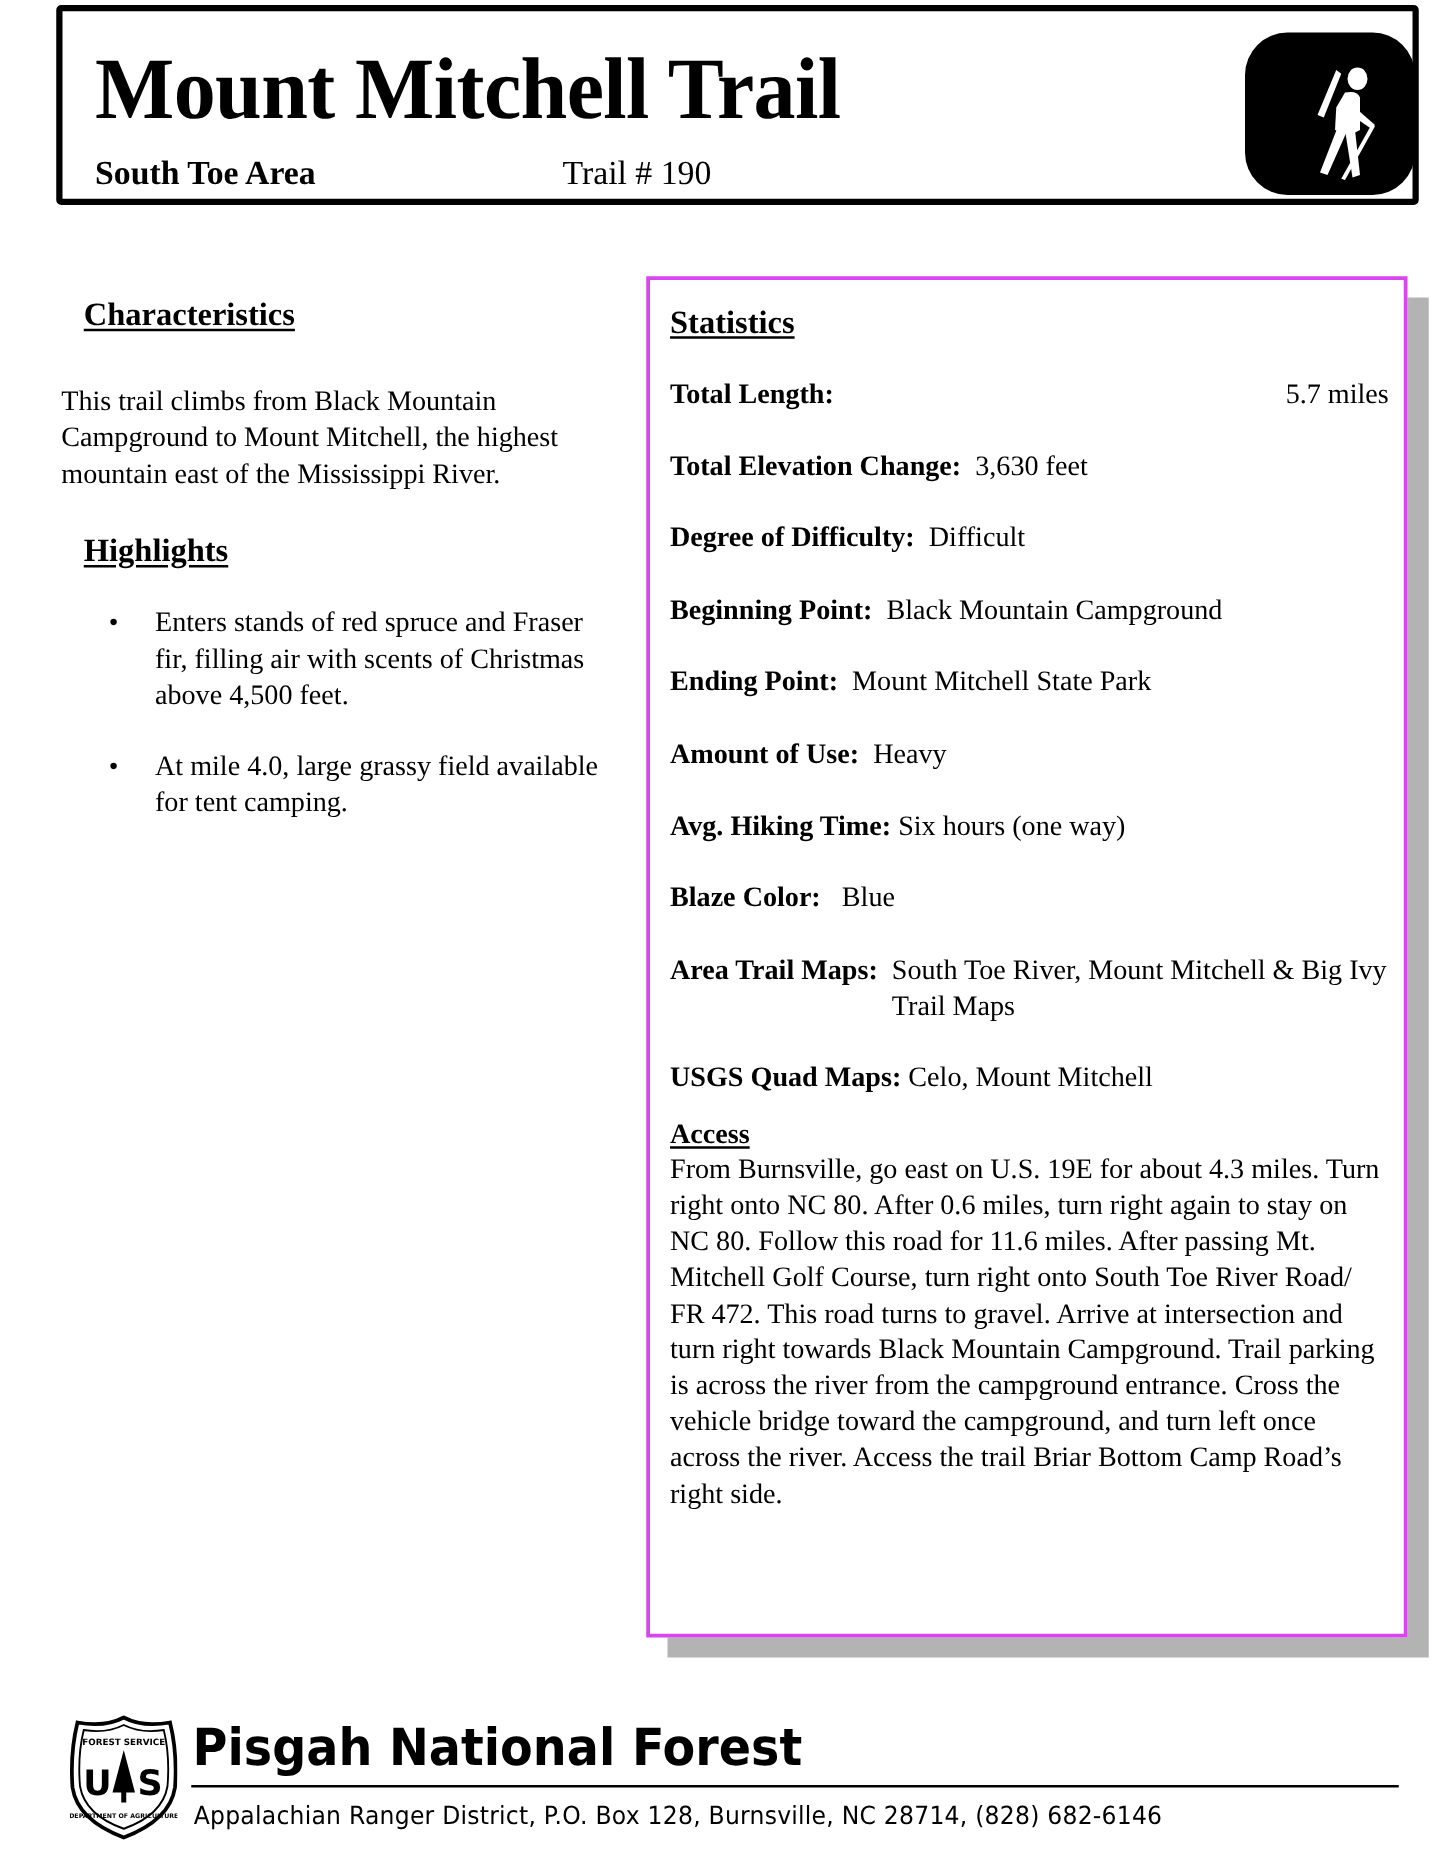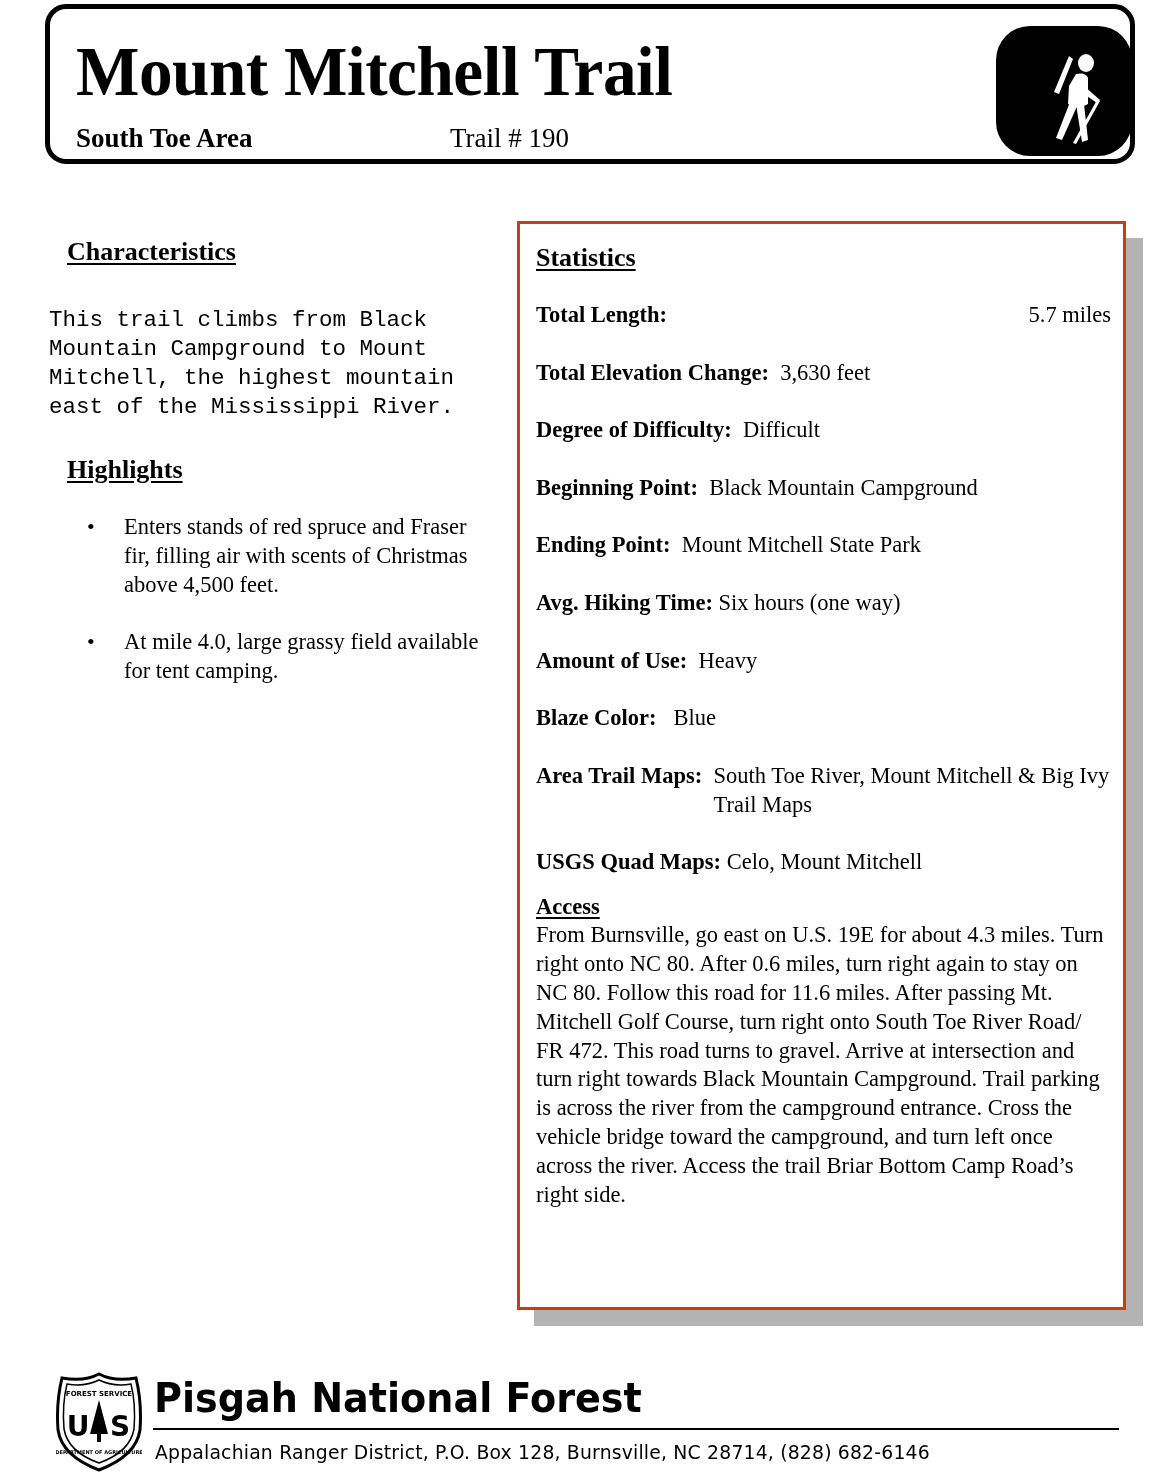--- a/index.html
+++ b/index.html
@@ -1,20 +1,20 @@
 <!DOCTYPE html>
 <html><head>
   <meta charset="utf-8">
   <style>
     html, body { margin: 0; padding: 0; background: #ffffff; }
     body { width: 1156px; height: 1479px; position: relative; overflow: hidden; color: #000; font-family: "Liberation Serif", serif; }
 
     .header-box {
       position: absolute; left: 45px; top: 4px; width: 1090px; height: 160px;
-      border: 5px solid #000; border-radius: 21px; box-sizing: border-box; background: #fff;
+      border: 5px solid #000; border-radius: 4px; box-sizing: border-box; background: #fff;
     }
     .title {
       position: absolute; left: 26px; top: 28px; margin: 0;
       font-family: "Liberation Serif", serif; font-weight: bold; font-size: 70px; line-height: 70px;
       letter-spacing: -0.5px; transform: scaleX(0.96); transform-origin: left top; white-space: nowrap;
     }
     .subtitle-area {
       position: absolute; left: 26px; top: 114px; font-weight: bold; font-size: 27px; line-height: 30px; white-space: nowrap;
     }
     .subtitle-trail {
@@ -26,31 +26,31 @@
     }
     .hiker-icon svg { width: 100%; height: 100%; display: block; }
 
     
     .left-col { position: absolute; left: 49px; top: 218px; width: 440px; }
     .section-heading {
       font-weight: bold; font-size: 26px; line-height: 32px; text-decoration: underline; text-underline-offset: 3px;
       margin: 18px;
     }
     .body-text { font-size: 22.5px; line-height: 29px; margin: 0; }
-    .characteristics-text { margin-top: 38px; font-family: Liberation Mono, monospace; }
+    .characteristics-text { margin-top: 38px; }
     .highlights-heading { margin-top: 32px; }
     .highlight-list { list-style: none; margin: 26px 0 0 0; padding: 0; }
     .highlight-item { position: relative; padding-left: 75px; font-size: 22.5px; line-height: 29px; margin-bottom: 28px; }
     .bullet { position: absolute; left: 38px; top: 0; font-size: 22px; }
 
     
     .stats-shadow { position: absolute; left: 534px; top: 238px; width: 609px; height: 1088px; background: #b3b3b3; }
     .stats-box {
       position: absolute; left: 517px; top: 221px; width: 609px; height: 1089px;
-      border: 3px solid #c2410c; background: #fff; box-sizing: border-box; padding-left: 32px;
+      border: 3px solid #d946ef; background: #fff; box-sizing: border-box; padding-left: 32px;
     }
     .stats-inner { position: absolute; left: 16px; top: 18px; width: 575px; }
     .stats-heading { font-weight: bold; font-size: 26px; line-height: 32px; text-decoration: underline; text-underline-offset: 3px; margin: 0; }
     .stat-row { font-size: 22.5px; line-height: 29px; display: flex; }
     .stat-label { font-weight: bold; white-space: pre; }
     .stat-value { white-space: pre-wrap; }
     .stat-row.first { margin-top: 26px; justify-content: space-between; }
     .stat-row + .stat-row { margin-top: 28.6px; }
     .access-heading { margin-top: 16px; font-weight: bold; font-size: 22.5px; line-height: 29px; text-decoration: underline; text-underline-offset: 3px; }
     .access-text { font-size: 22.5px; line-height: 28.8px; margin: 0; }
@@ -127,26 +127,26 @@
     </div>
     <div class="stat-row">
       <span class="stat-label">Beginning Point:  </span>
       <span class="stat-value">Black Mountain Campground</span>
     </div>
     <div class="stat-row">
       <span class="stat-label">Ending Point:  </span>
       <span class="stat-value">Mount Mitchell State Park</span>
     </div>
     <div class="stat-row">
+      <span class="stat-label">Amount of Use:  </span>
+      <span class="stat-value">Heavy</span>
+    </div>
+    <div class="stat-row">
       <span class="stat-label">Avg. Hiking Time: </span>
       <span class="stat-value">Six hours (one way)</span>
-    </div>
-    <div class="stat-row">
-      <span class="stat-label">Amount of Use:  </span>
-      <span class="stat-value">Heavy</span>
     </div>
     <div class="stat-row">
       <span class="stat-label">Blaze Color:   </span>
       <span class="stat-value">Blue</span>
     </div>
     <div class="stat-row">
       <span class="stat-label">Area Trail Maps:  </span>
       <span class="stat-value">South Toe River, Mount Mitchell &amp; Big Ivy Trail Maps</span>
     </div>
     <div class="stat-row">

